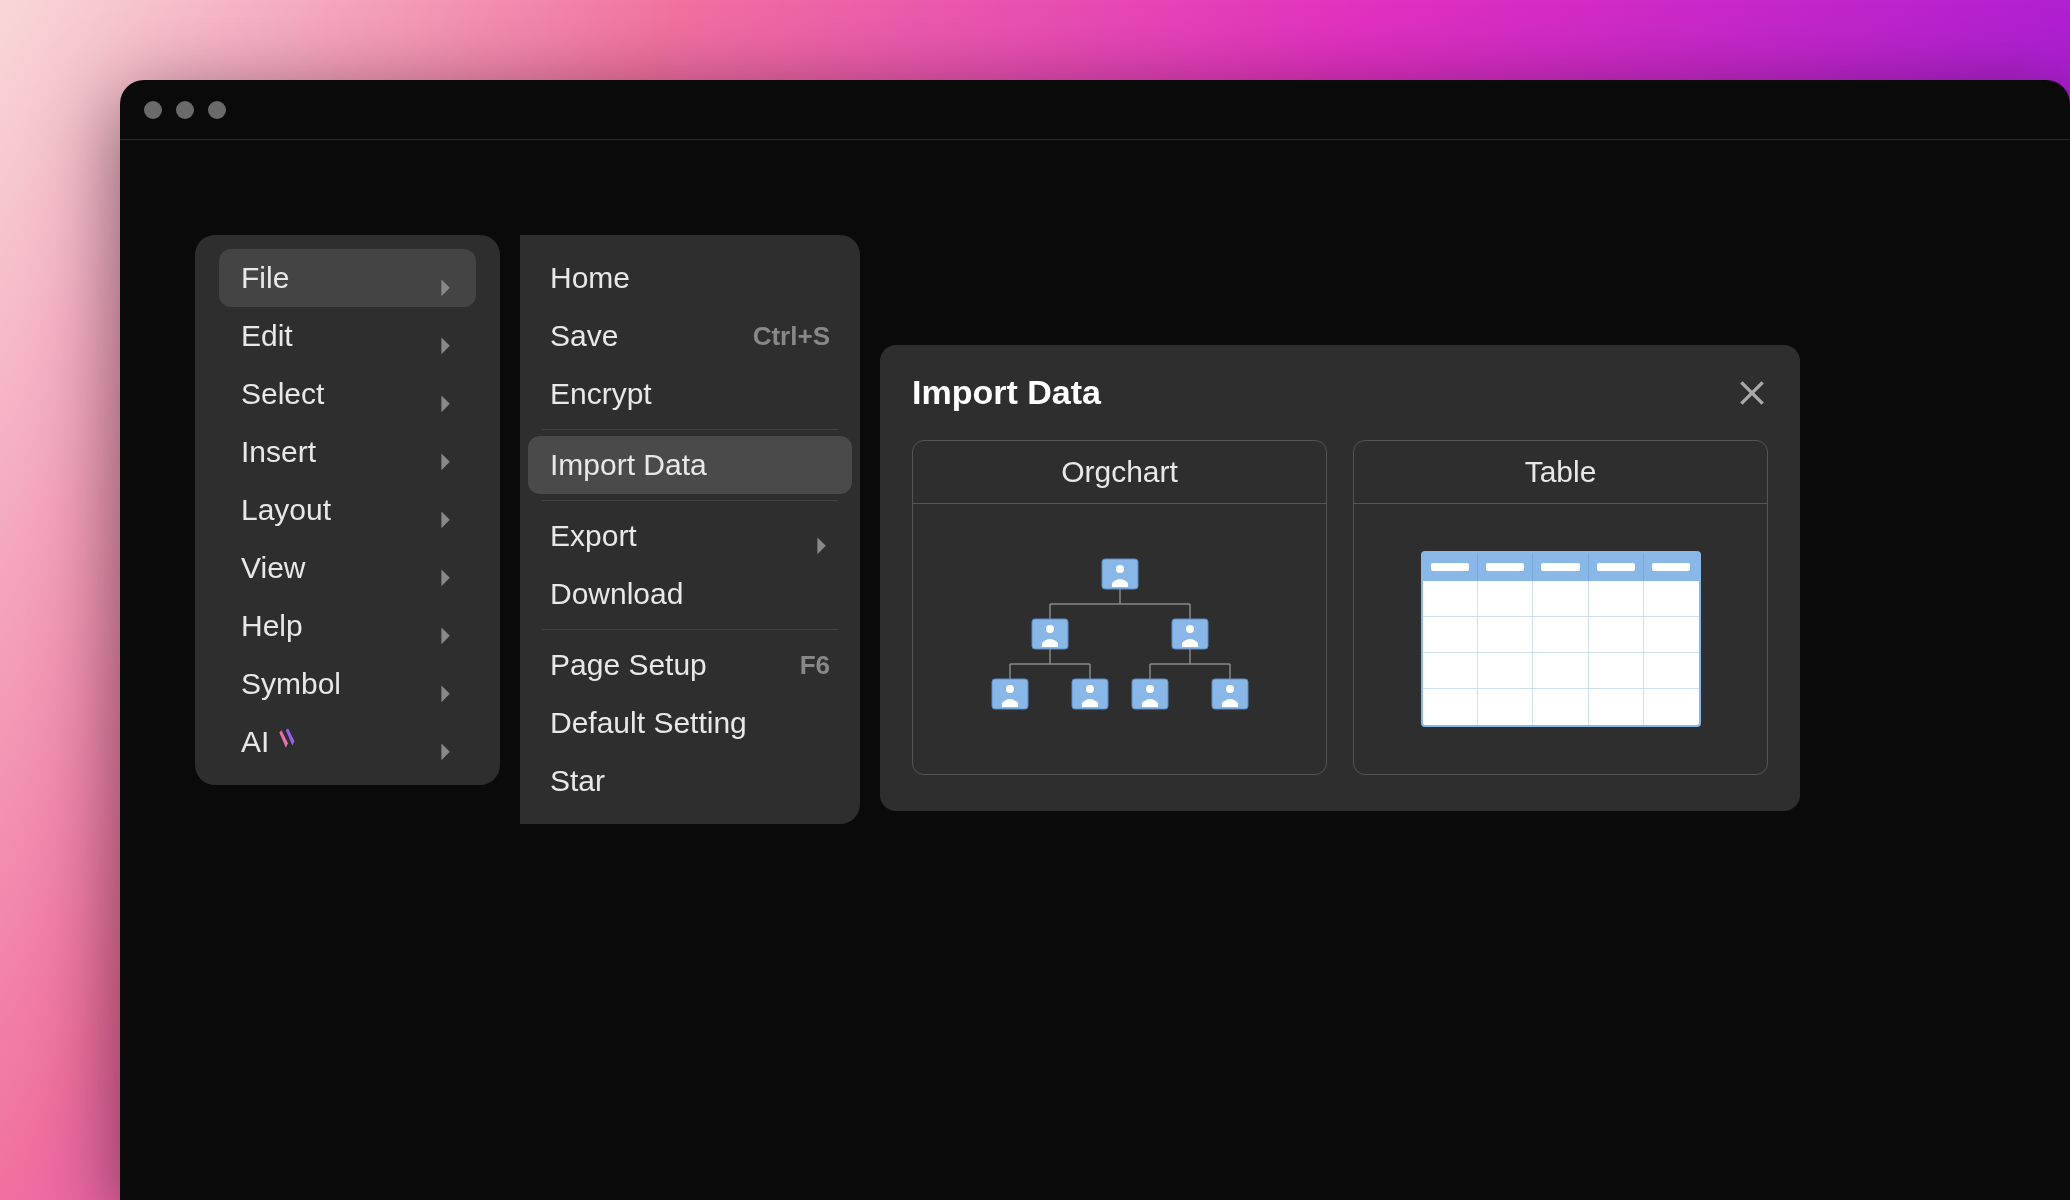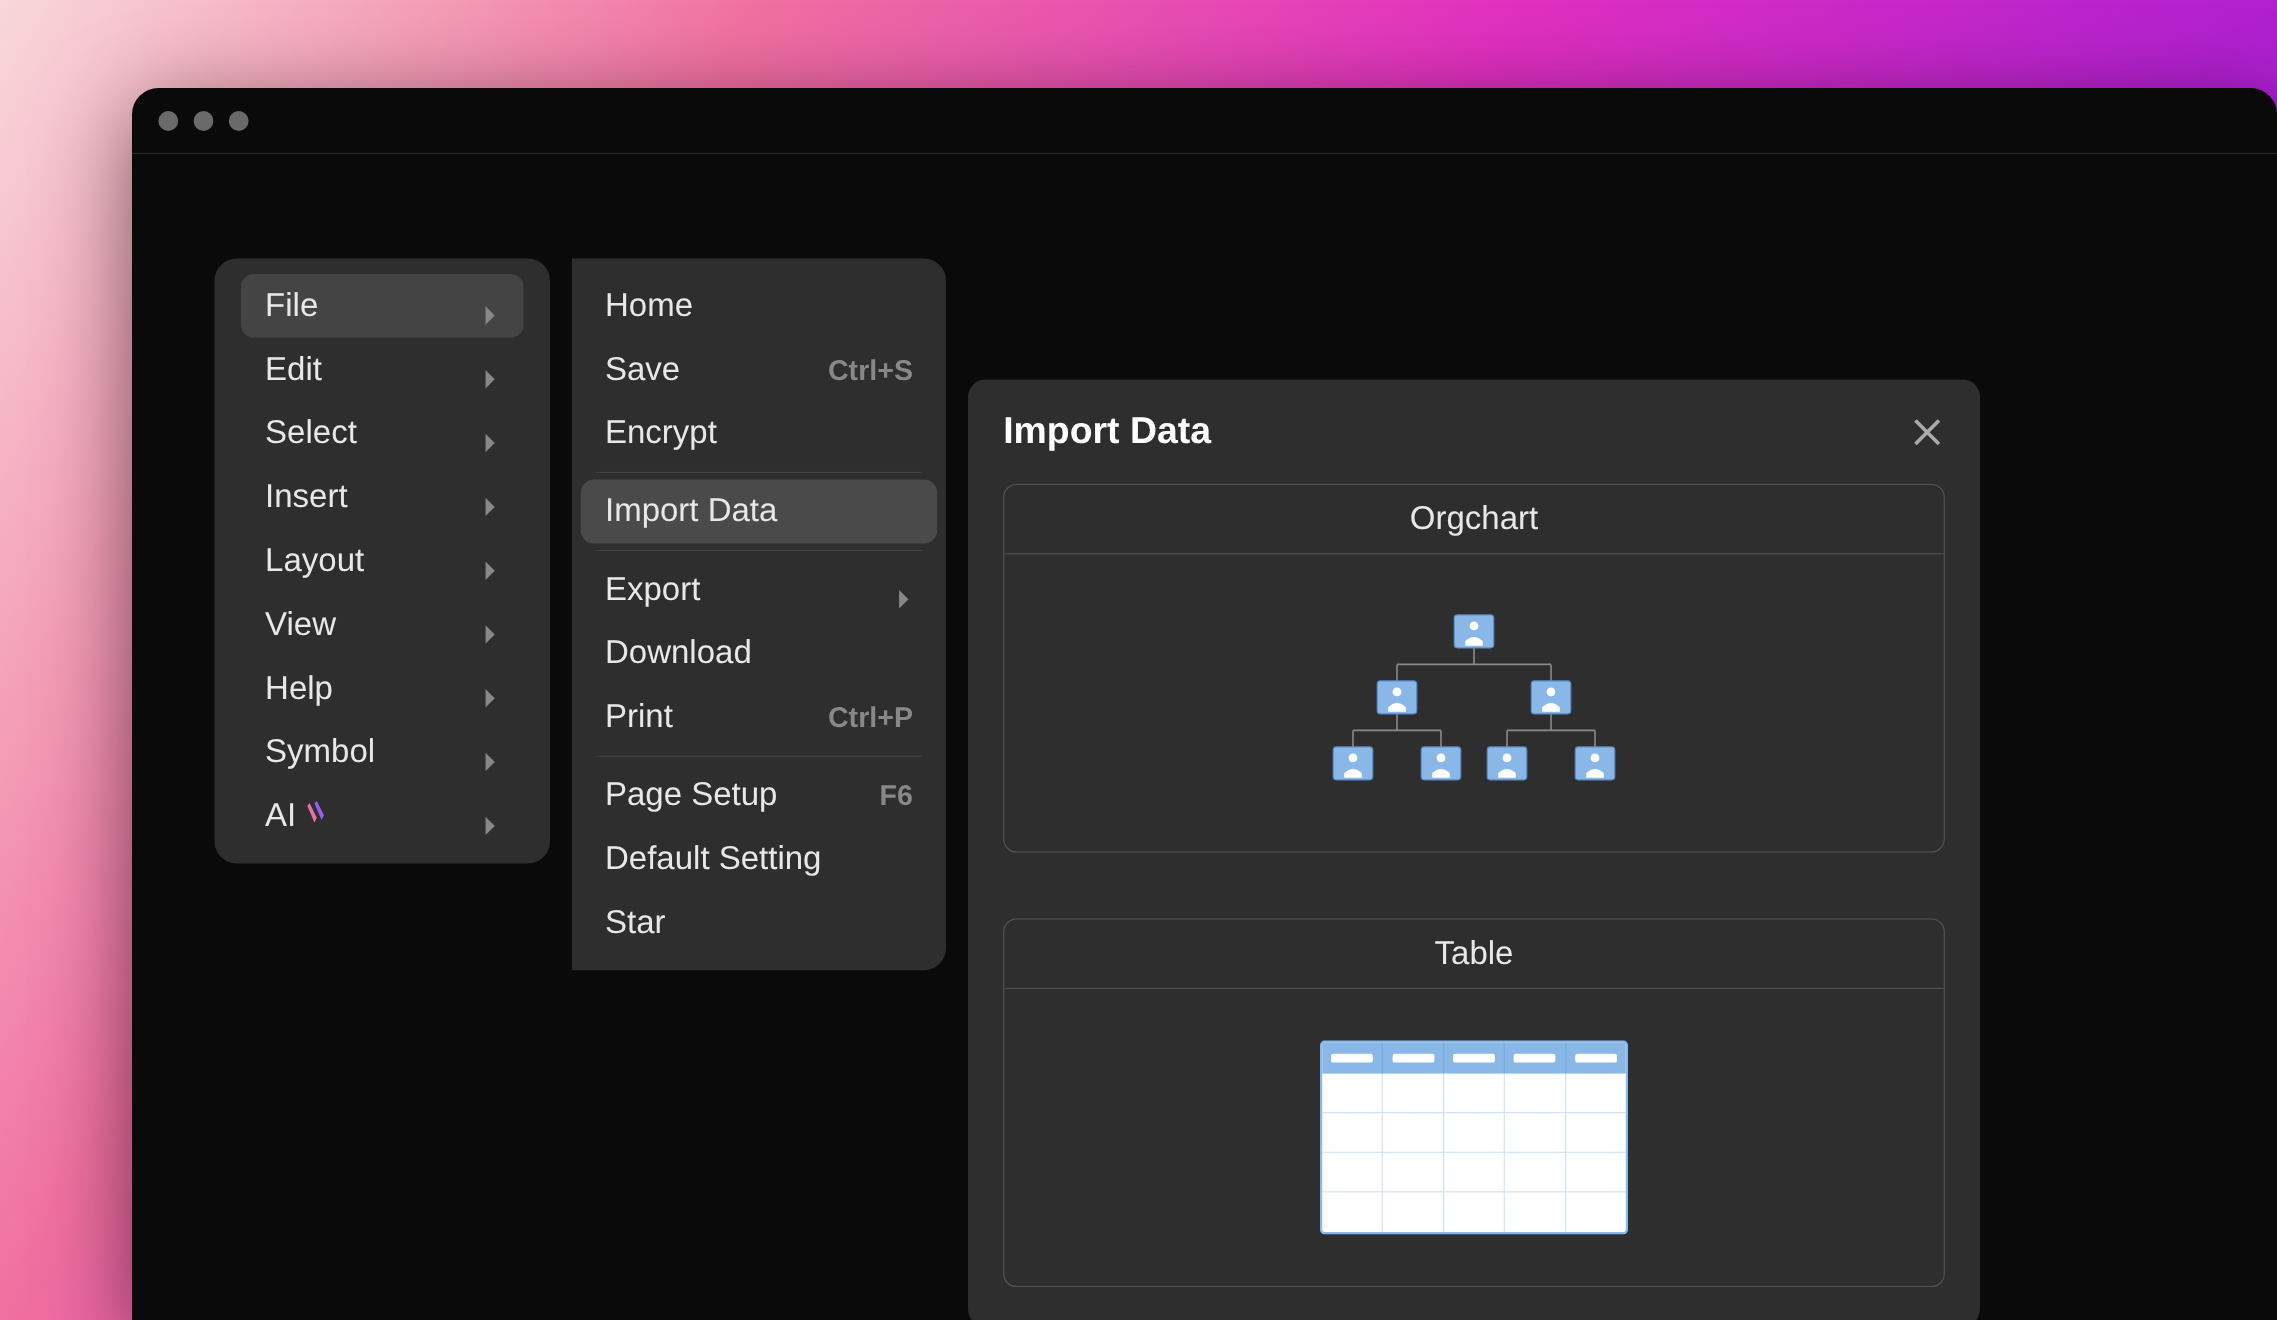--- a/index.html
+++ b/index.html
@@ -115,22 +115,21 @@
   font-weight: 700;
 }
 .close-icon {
   width: 32px; height: 32px;
   cursor: pointer;
   color: #aaa;
 }
 .close-icon svg { stroke: #aaa; stroke-width: 2.5; }
 .dialog-options {
   display: flex;
-  gap: 60px;
-  flex-direction: column;
+  gap: 26px;
 }
 .option-card {
   flex: 1;
   border: 1px solid #555;
   border-radius: 12px;
   overflow: hidden;
   cursor: pointer;
 }
 .option-card-header {
   text-align: center;
@@ -285,24 +284,20 @@
     </div>
     <div class="divider"></div>
     <div class="sub-menu-item">
       <span>Export</span>
       <span class="chevron"><svg viewBox="0 0 10 14">
             <path d="M1 1 L7 7 L1 13 Z"></path>
           </svg></span>
     </div>
     <div class="sub-menu-item">
       <span>Download</span>
-    </div>
-    <div class="sub-menu-item">
-      <span>Print</span>
-      <span class="shortcut">Ctrl+P</span>
     </div>
     <div class="divider"></div>
     <div class="sub-menu-item">
       <span>Page Setup</span>
       <span class="shortcut">F6</span>
     </div>
     <div class="sub-menu-item">
       <span>Default Setting</span>
     </div>
     <div class="sub-menu-item">

